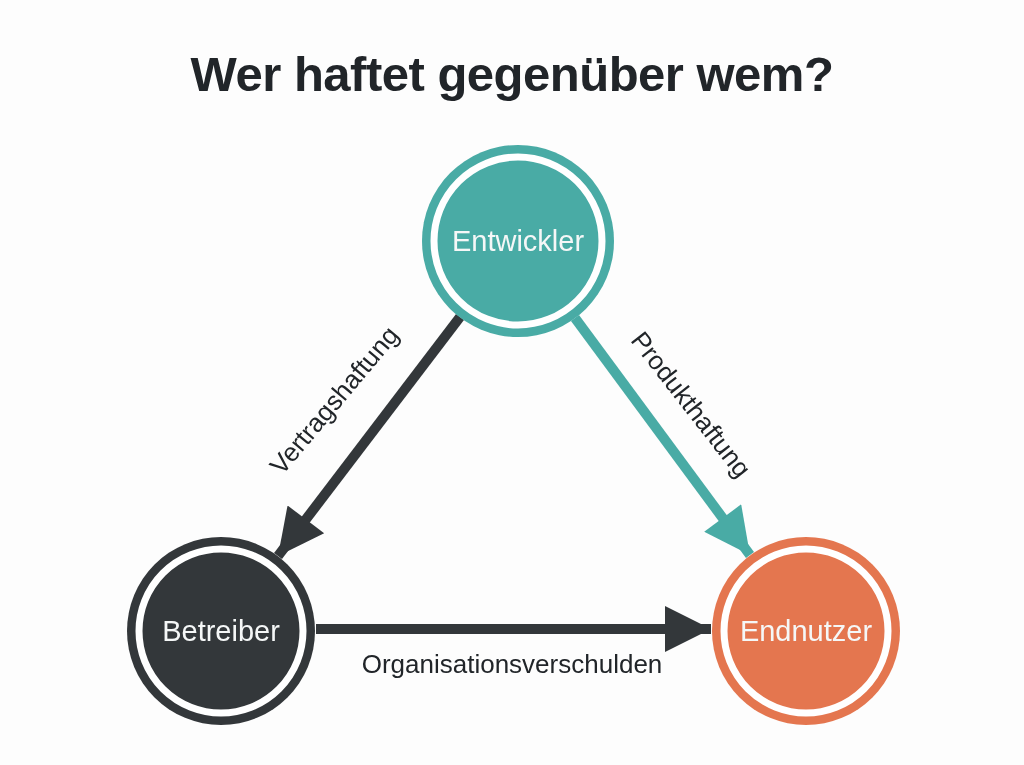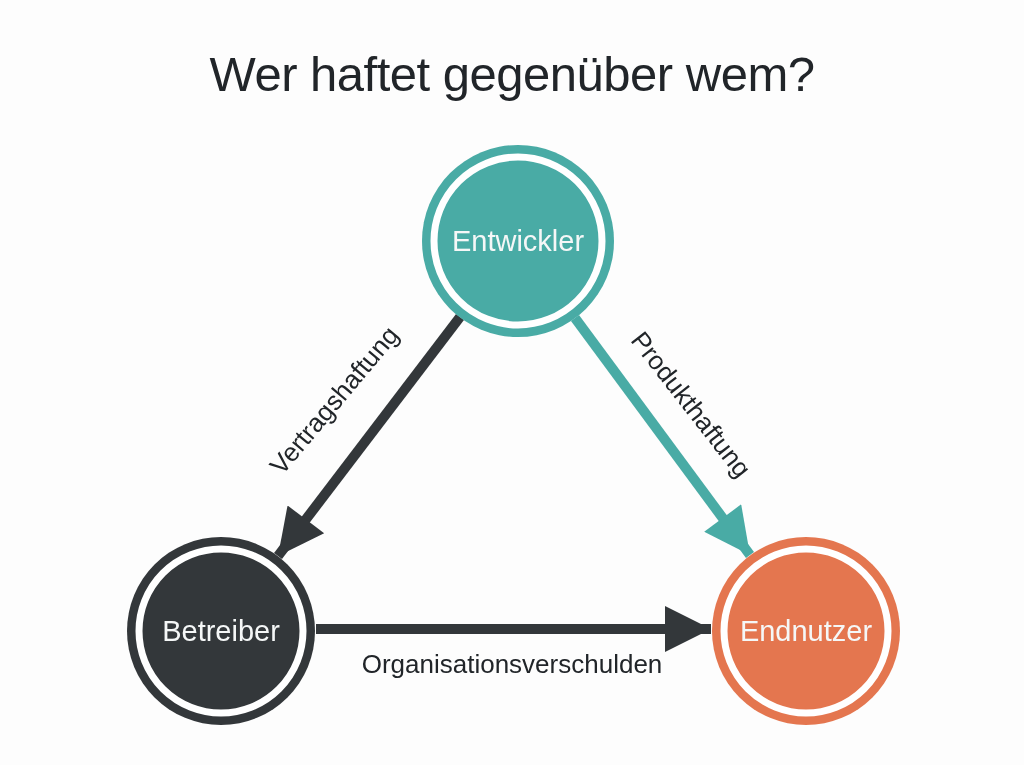--- a/index.html
+++ b/index.html
@@ -18,21 +18,21 @@
     height: 765px;
   }
   .diagram-title {
     position: absolute;
     top: 46px;
     left: 0;
     width: 100%;
     margin: 0;
     text-align: center;
     font-size: 49px;
-    font-weight: 400;
+    font-weight: 700;
     letter-spacing: -0.5px;
     color: #212529;
   }
   svg.diagram {
     position: absolute;
     top: 0;
     left: 0;
   }
   .edge-line {
     stroke-width: 10;

